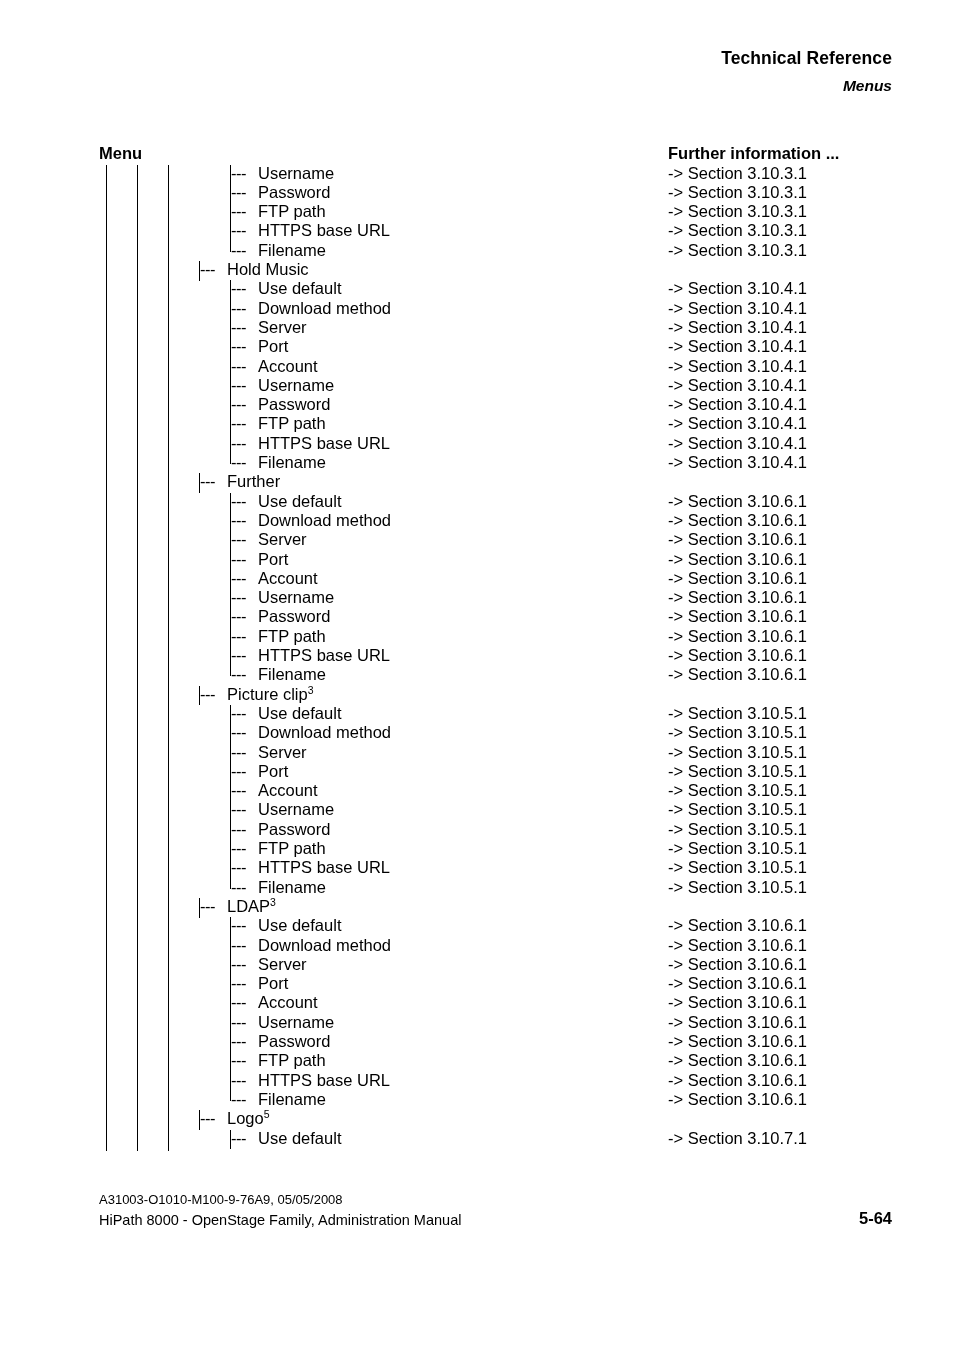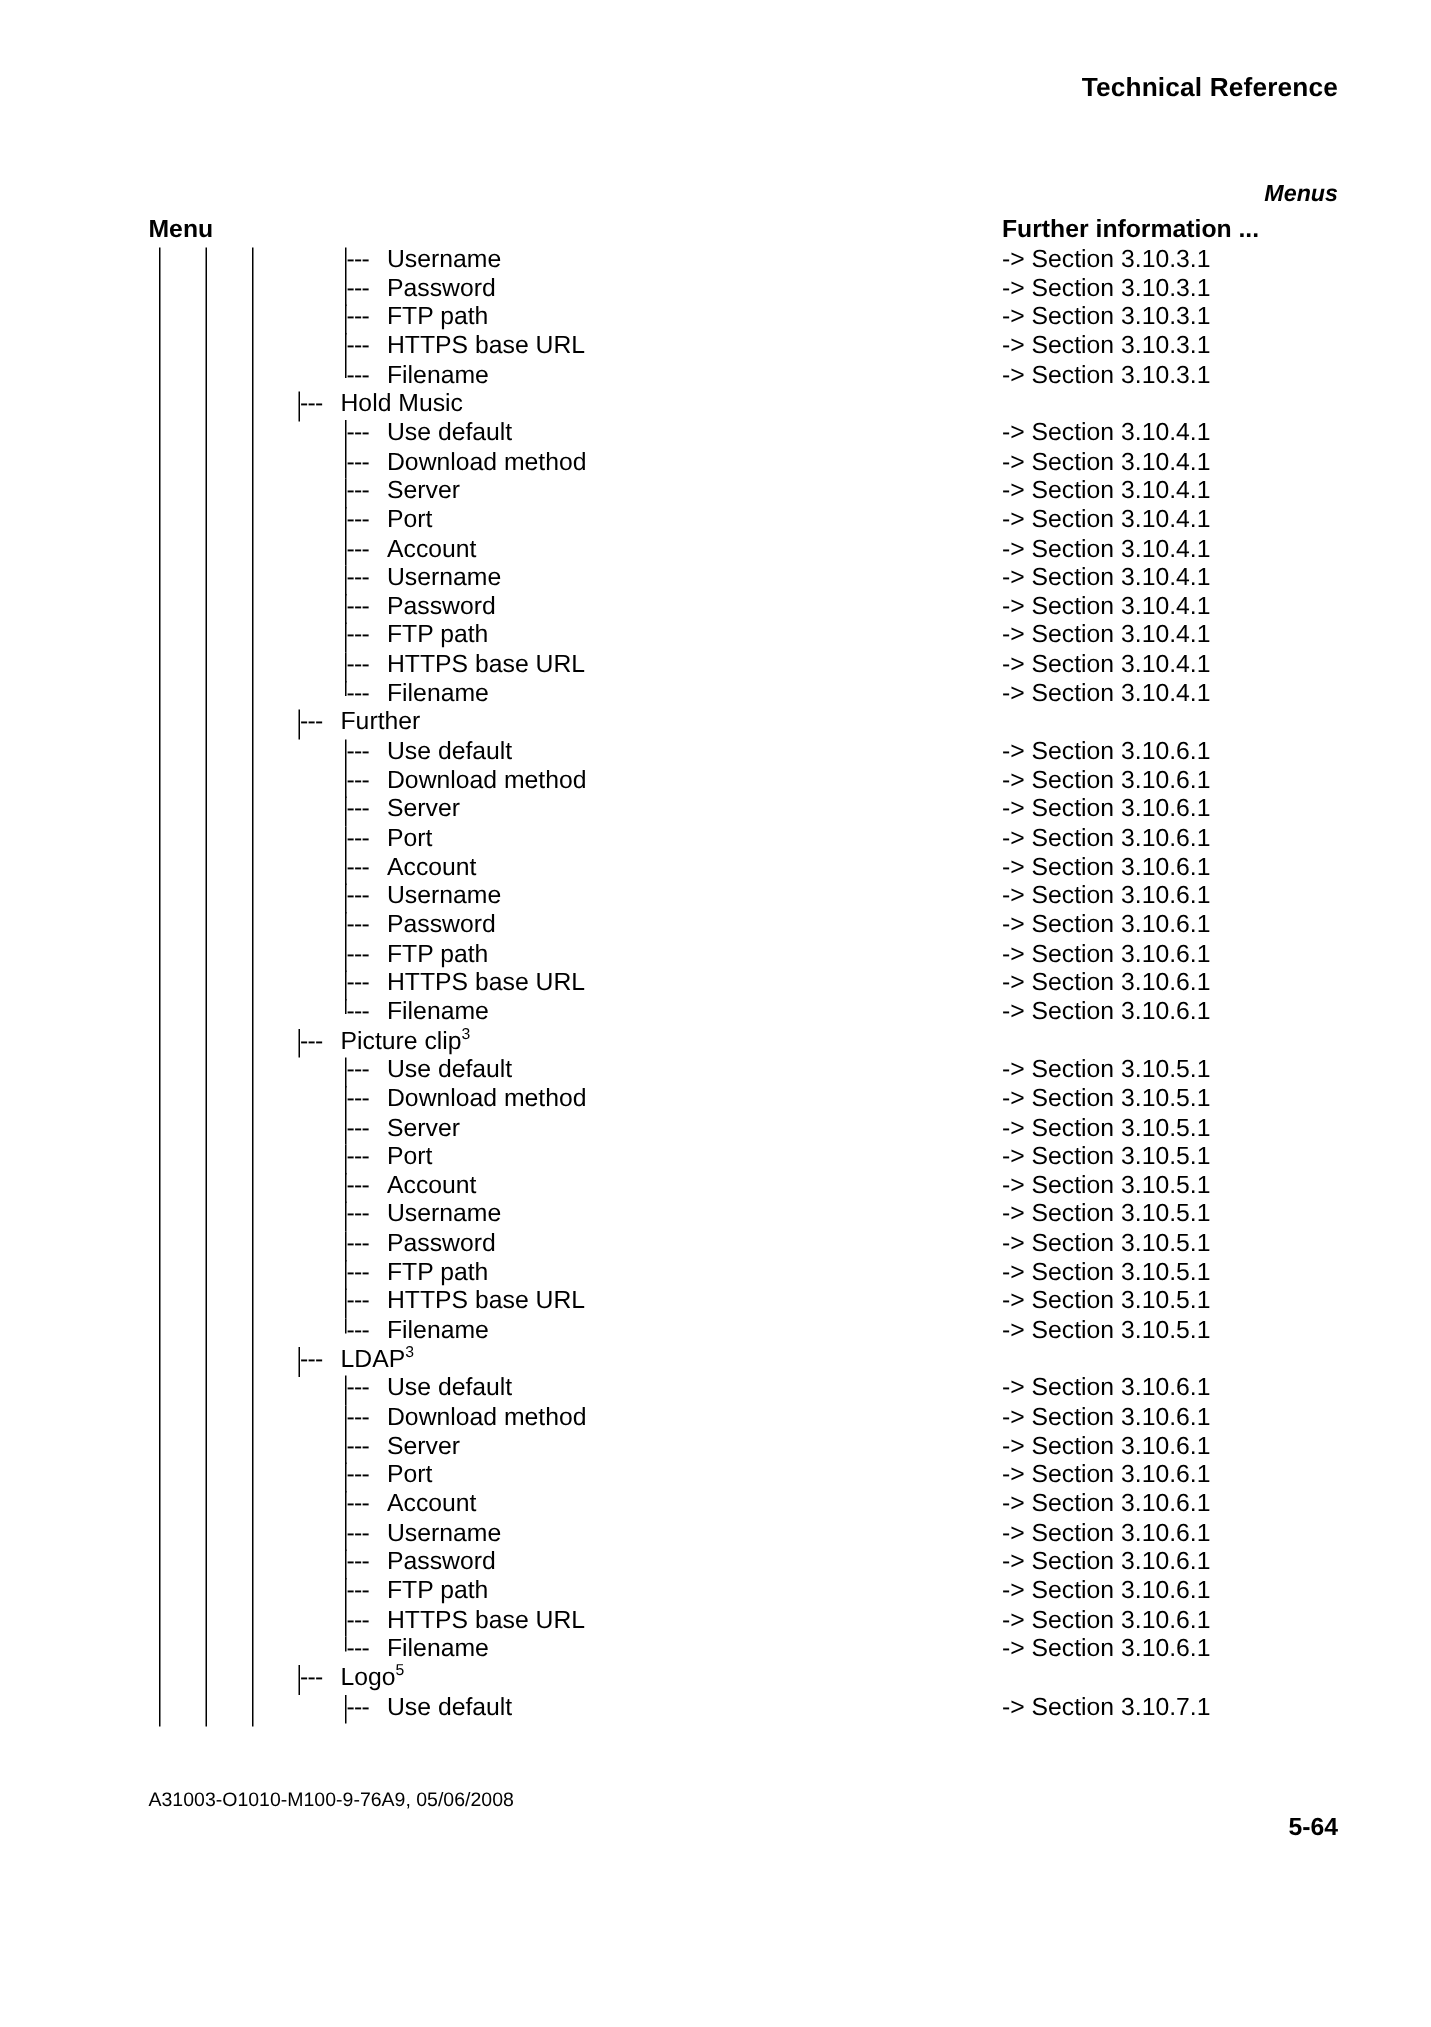--- a/index.html
+++ b/index.html
@@ -33,21 +33,20 @@
     margin-left: 43px;
   }
   .hdr-sub {
     position: absolute;
     right: 62px;
     top: 77px;
     font-size: 15.5px;
     font-style: italic;
     font-weight: bold;
     white-space: nowrap;
-    margin-top: 44px;
   }
 
   
   .col-head-menu {
     position: absolute;
     left: 99px;
     top: 144px;
     font-size: 16.5px;
     font-weight: bold;
     white-space: nowrap;
@@ -458,16 +457,17 @@
         <span class="node-label" style="left: 227px;">Logo<sup>5</sup></span>
       </div>
       <div class="row" style="top: 1129.5px;">
         <div class="stub" style="left: 230px; top: 0px; height: 19.9px;"></div>
         <span class="dash" style="left: 231px;">---</span>
         <span class="node-label" style="left: 258px;">Use default</span>
         <span class="sec">-&gt; Section 3.10.7.1</span>
       </div>
     </div>
 
-  <div class="foot-l1">A31003-O1010-M100-9-76A9, 05/06/2008</div>
+  <div class="foot-l1">A31003-O1010-M100-9-76A9, 05/05/2008</div>
+  <div class="foot-l2">HiPath 8000 - OpenStage Family, Administration Manual</div>
   <div class="foot-page">5-64</div>
 
 </div>
 
 </body></html>

